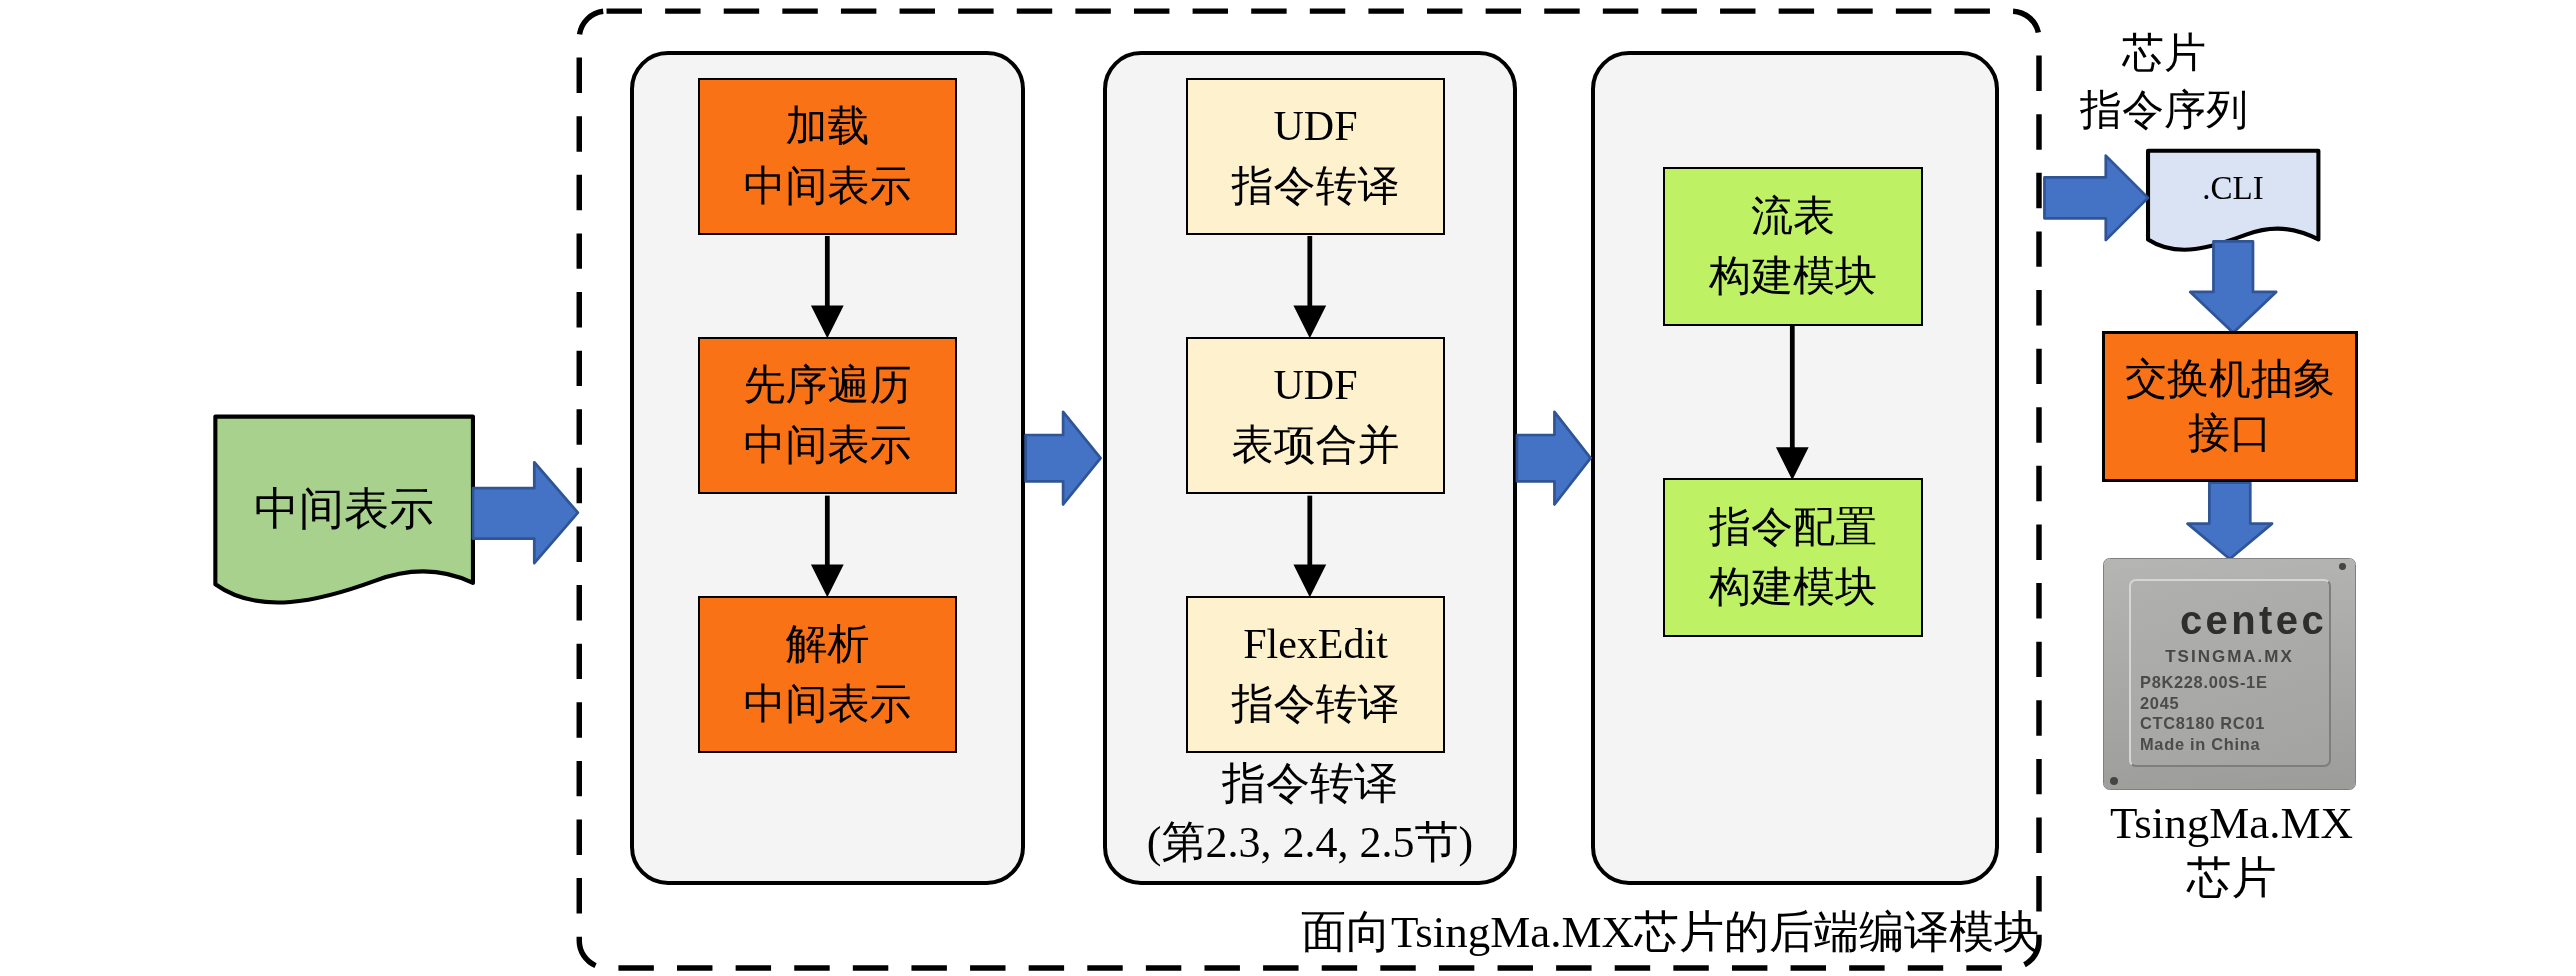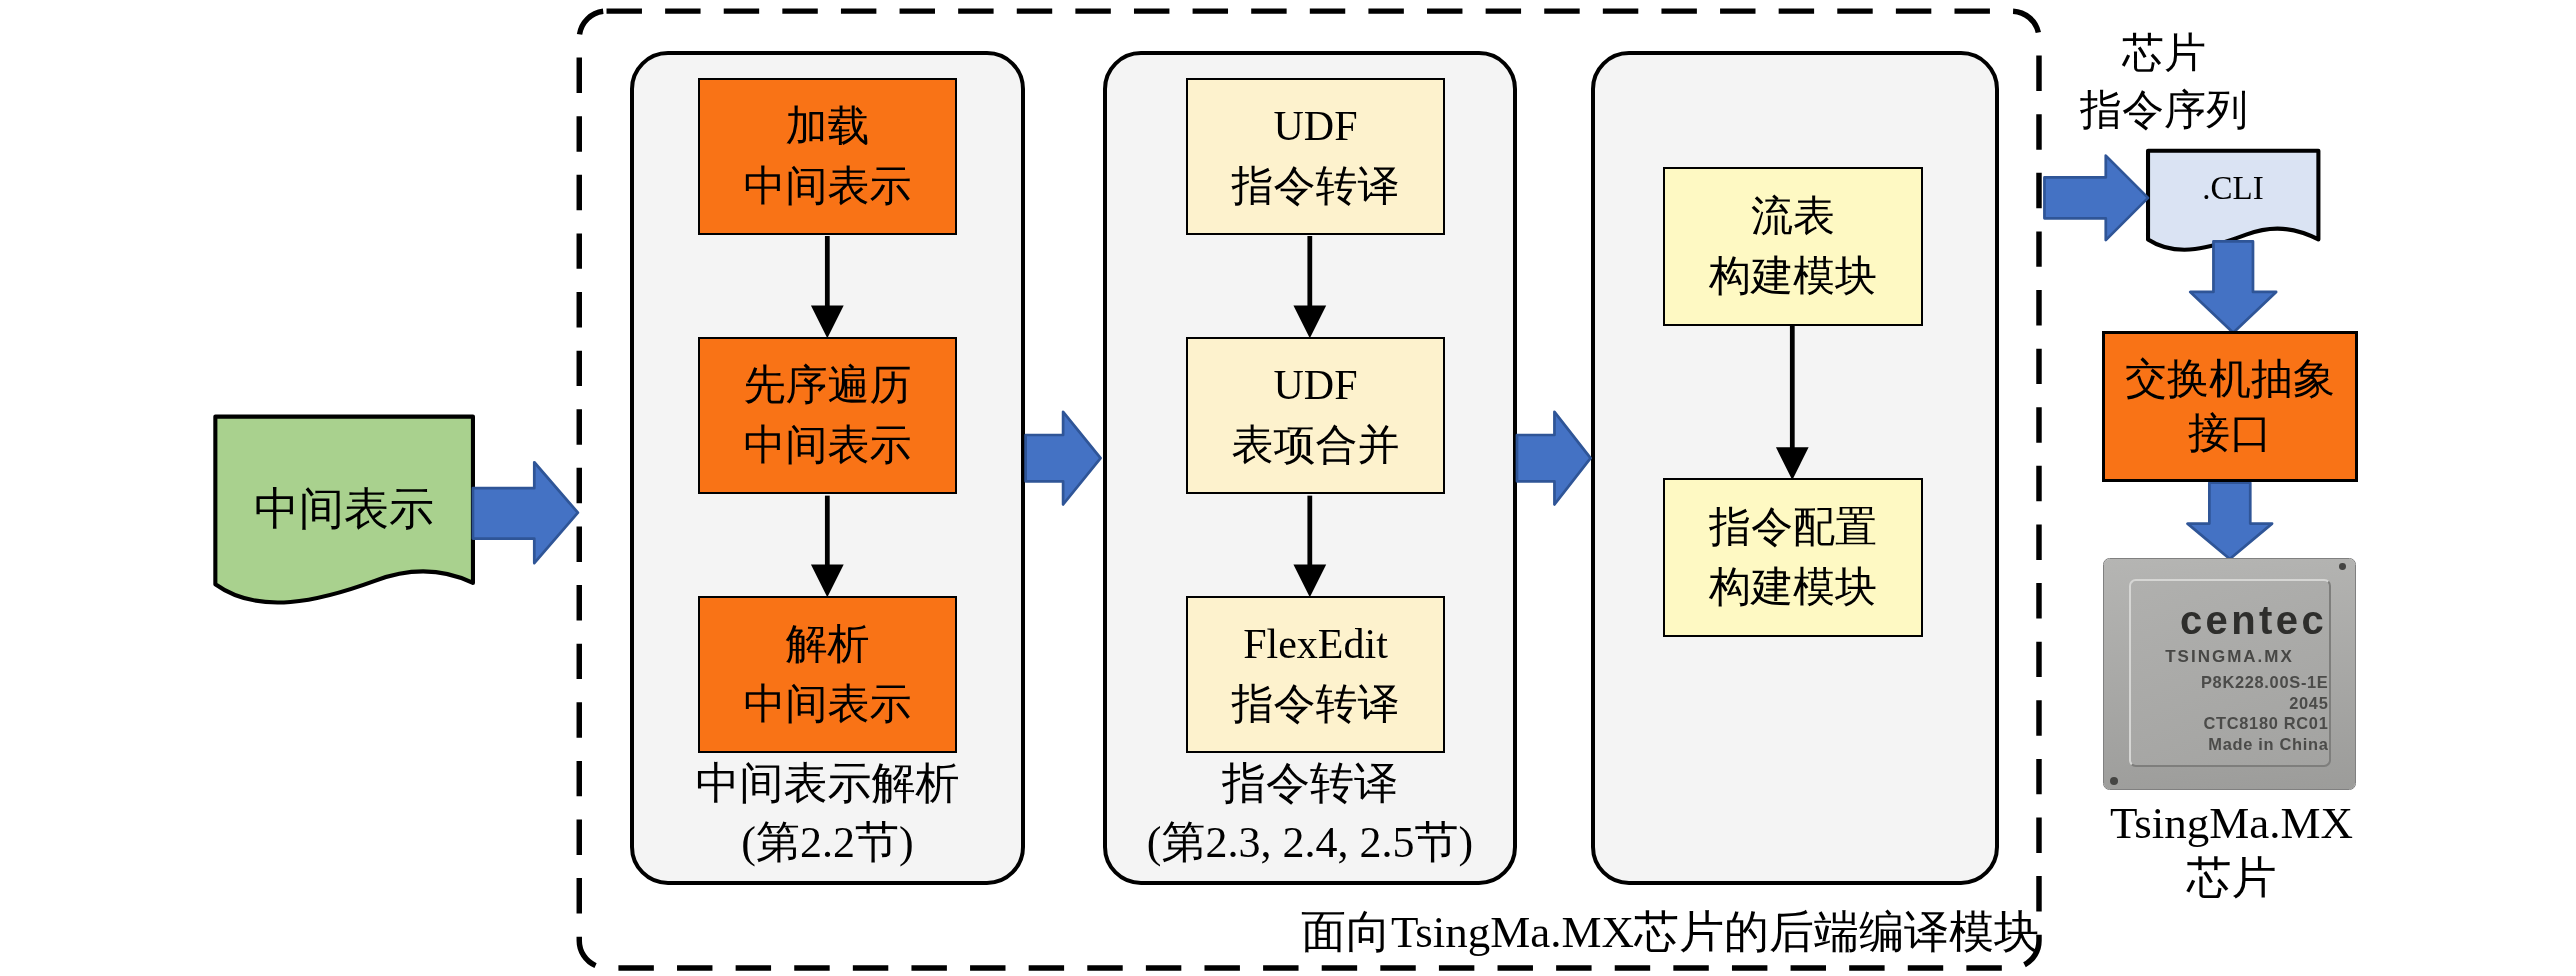--- a/index.html
+++ b/index.html
@@ -11,21 +11,21 @@
   .rbox{position:absolute;box-sizing:border-box;top:51px;height:834px;
     background:#f4f4f4;border:4.1px solid #000;border-radius:38px;}
   #rbox1{left:630px;width:395px;}
   #rbox2{left:1103px;width:414px;}
   #rbox3{left:1591px;width:408px;}
   .step{position:absolute;box-sizing:border-box;border:2.7px solid #000;
     display:flex;flex-direction:column;justify-content:center;align-items:center;
     text-align:center;font-size:42px;line-height:1.42;}
   .blue{background:#f97316;}
   .yellow{background:#fdf2cd;margin-left:6px;}
-  .orange{background:#fef9c3;}
+  .orange{background:#bef264;}
   #b1,#b2,#b3{left:698px;width:259px;height:157px;}
   #y1,#y2,#y3{left:1180px;width:259px;height:157px;}
   #b1,#y1{top:78px;} #b2,#y2{top:337px;} #b3,#y3{top:596px;}
   #o1,#o2{left:1663px;width:260px;height:159px;}
   #o1{top:167px;} #o2{top:478px;}
   .plabel{position:absolute;top:754px;text-align:center;font-size:44px;line-height:59px;white-space:nowrap;}
   #lab1{left:630px;width:395px;}
   #lab2{left:1103px;width:414px;}
   #lab3{left:1591px;width:408px;}
   #caption{position:absolute;left:579px;top:902px;width:1460px;text-align:right;
@@ -40,21 +40,21 @@
     background:linear-gradient(175deg,#b5b5b3,#9c9c9a);border-radius:5.5px;outline:0.7px solid #808080;}
   #chip-inner{position:absolute;left:24.5px;top:20.4px;right:24.5px;bottom:22px;
     background:linear-gradient(160deg,#b0b0ae,#a3a3a1);
     border:2px solid;border-color:#d6d6d4 #7e7e7c #7e7e7c #d6d6d4;border-radius:6.8px;
     font-family:"Liberation Sans","DejaVu Sans",sans-serif;}
   .chip-brand{margin-top:16.4px;text-align:center;font-size:40px;font-weight:600;
     letter-spacing:3.4px;color:#2e2e2c;margin-left:48px;}
   .chip-model{margin-top:4.1px;text-align:center;font-size:17px;font-weight:bold;
     letter-spacing:2px;color:#474745;}
   .chip-lines{margin:5.5px 0 0 9.5px;font-size:16.4px;line-height:20.4px;letter-spacing:0.7px;
-    color:#4b4b49;font-weight:bold;text-align:right;}
+    color:#4b4b49;font-weight:bold;}
   .chip-dot{position:absolute;background:#454543;border-radius:50%;}
   #chip-dot1{right:9.5px;top:4.1px;width:6.8px;height:6.8px;}
   #chip-dot2{left:5.5px;bottom:4.1px;width:8.2px;height:8.2px;}
   #chip-caption{position:absolute;left:2092px;top:796px;width:279px;text-align:center;
     font-size:45px;line-height:55px;}
 </style>
 </head>
 <body>
 
 <div id="canvas">
@@ -121,24 +121,20 @@
 
   <div class="step orange" id="o1">
     <span>流表</span>
     <span>构建模块</span>
   </div>
   <div class="step orange" id="o2">
     <span>指令配置</span>
     <span>构建模块</span>
   </div>
 
-  <div class="plabel" id="lab1">
-    <div>中间表示解析</div>
-    <div>(第2.2节)</div>
-  </div>
   <div class="plabel" id="lab2">
     <div>指令转译</div>
     <div>(第2.3, 2.4, 2.5节)</div>
   </div>
 
   <div id="caption">面向TsingMa.MX芯片的后端编译模块</div>
 
   <div id="seq-title">
     <div>芯片</div>
     <div>指令序列</div>

